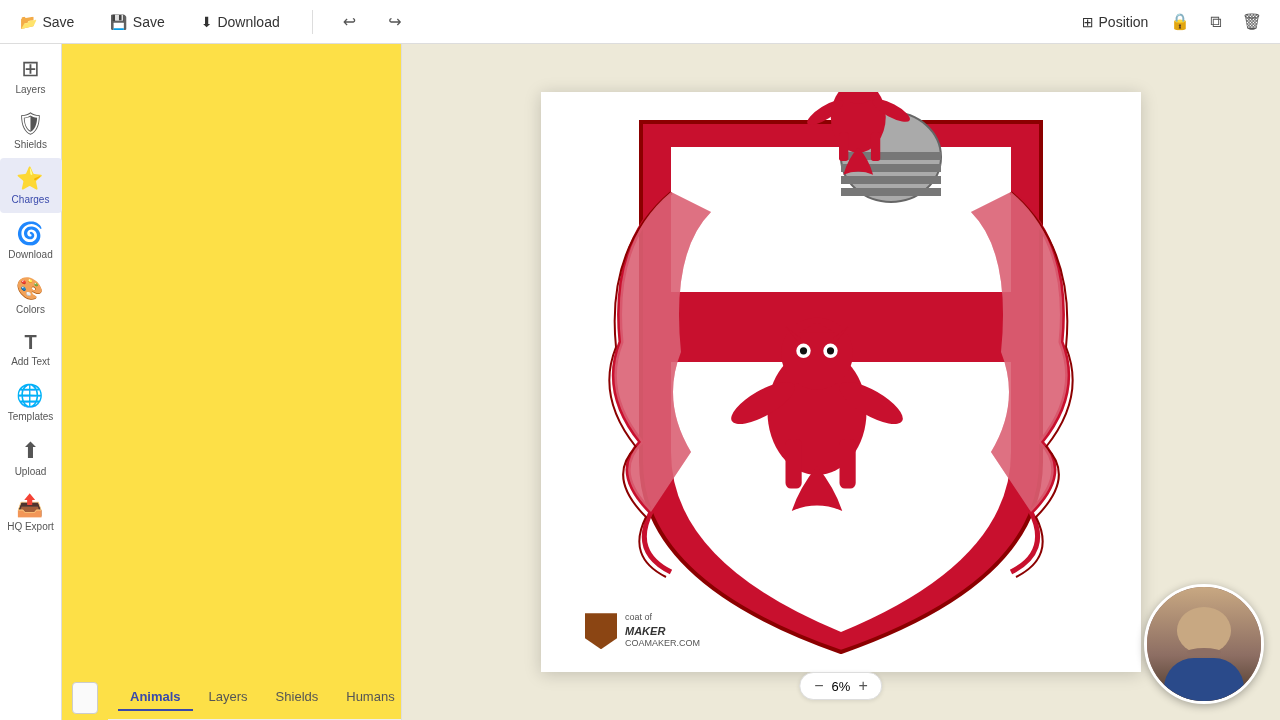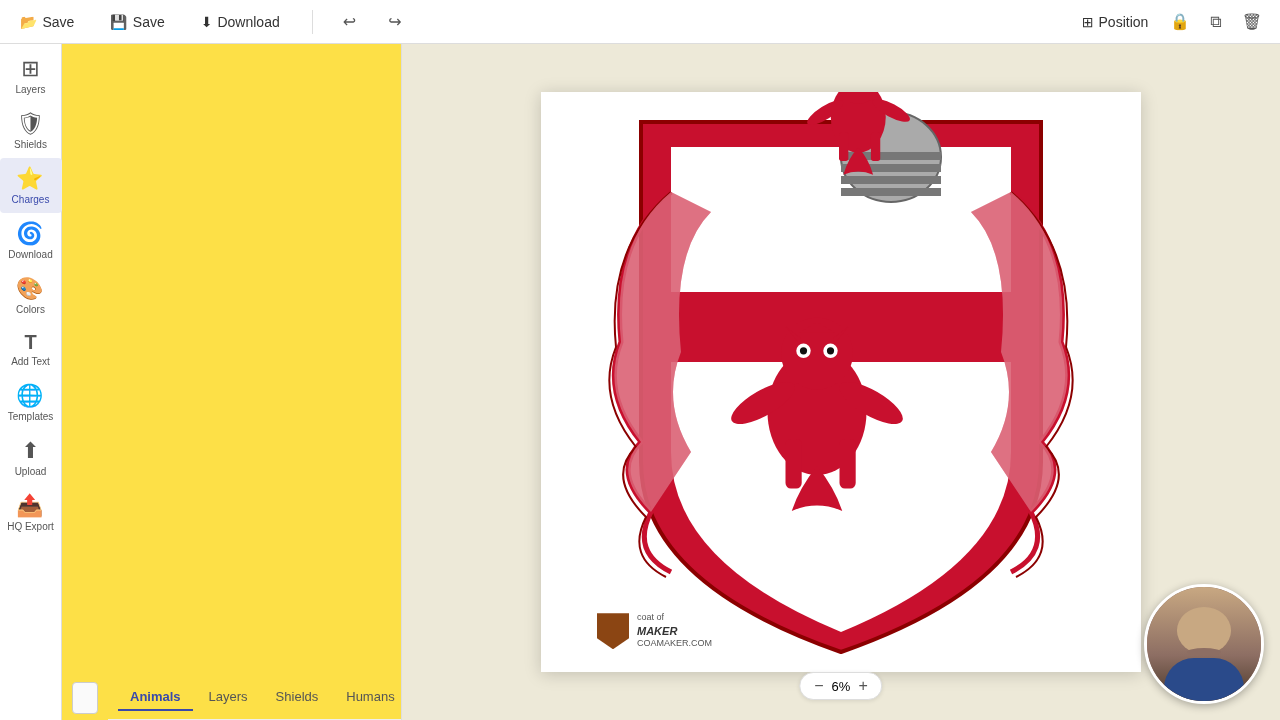--- a/index.html
+++ b/index.html
@@ -183,21 +183,21 @@
       width: 80px; height: 50px;
       background: #2a4a8a;
       border-radius: 30px 30px 0 0;
       margin-top: 4px;
     }
 
     
     #watermark {
       position: absolute;
       bottom: 18px;
-      left: 48px;
+      left: 36px;
       display: flex; align-items: center; gap: 8px;
       background: rgba(255,255,255,0.85);
       padding: 4px 8px;
       border-radius: 4px;
     }
     .wm-shield {
       width: 32px; height: 36px;
       background: #8B4513;
       clip-path: polygon(0 0, 100% 0, 100% 70%, 50% 100%, 0 70%);
       display: flex; align-items: center; justify-content: center;

